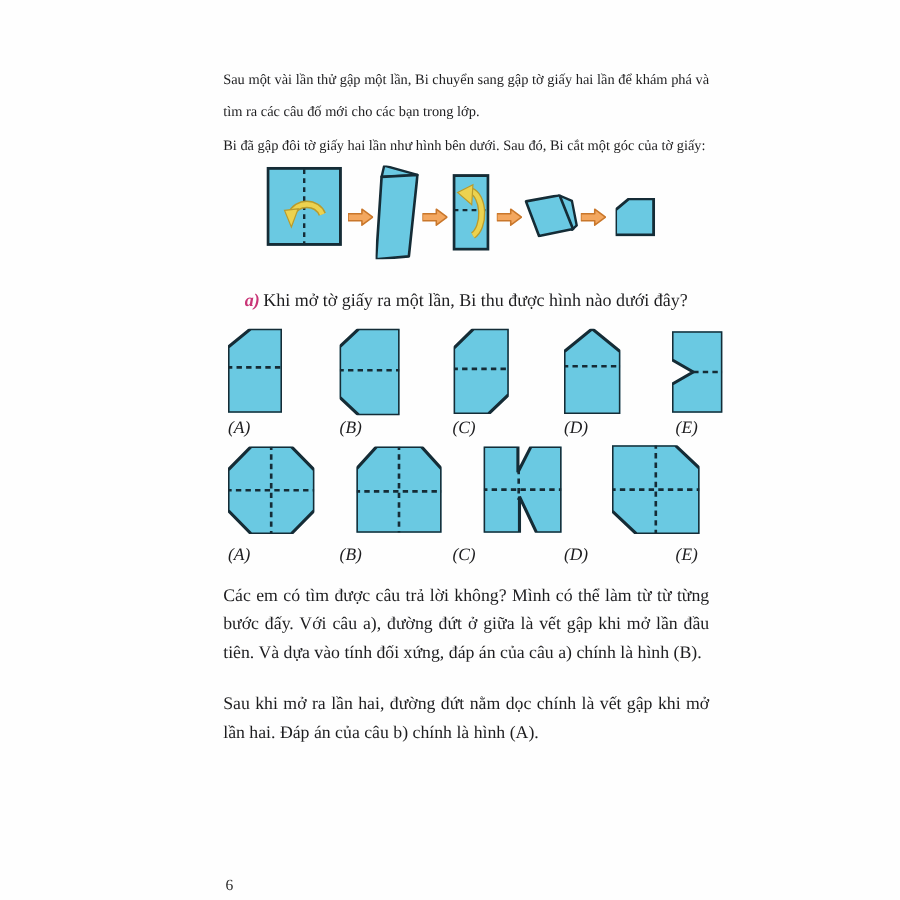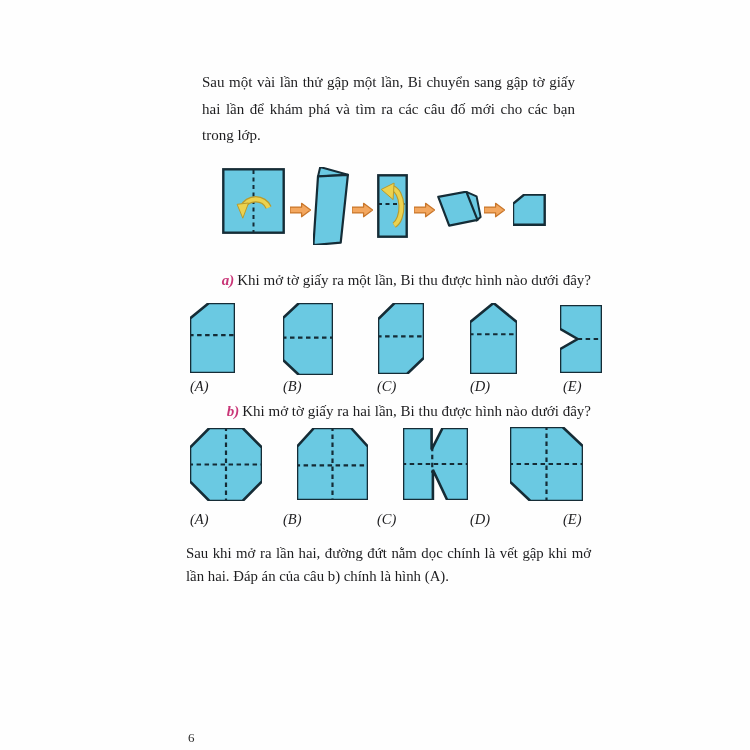--- a/index.html
+++ b/index.html
@@ -2,42 +2,43 @@
 <html><head>
 <meta charset="utf-8">
 <style>
   html,body{margin:0;padding:0;}
   body{
     width:750px;height:750px;background:#ffffff;position:relative;
     font-family:"Liberation Serif","DejaVu Serif",serif;color:#1d1d1f;
   }
   .page{position:absolute;inset:0;overflow:hidden;background:#fefefe;}
   .content{position:absolute;left:186px;top:53px;width:405px;}
-  p.body-text{margin:16px;text-align:justify;font-size:15px;line-height:26.5px;}
+  p.body-text{margin:0;text-align:justify;font-size:12px;line-height:26.5px;}
   p.intro2{margin-top:2px;}
   .diagram{position:relative;height:101px;margin-top:1px;}
   .diagram .step{position:absolute;}
-  p.question{margin:1px 0 0 0;font-size:15px;line-height:26px;text-align:right;}
+  p.question{margin:1px 0 0 0;font-size:15px;line-height:26px;text-align:center;}
   .qletter{color:#c93577;font-style:italic;font-weight:bold;padding-right:3px;}
   .options{position:relative;}
   .options-a{height:104px;}
   .options-b{height:106px;}
   .opt-shape{position:absolute;}
   .opt-label{position:absolute;font-style:italic;font-size:14.5px;line-height:18px;}
   .explain{margin-top:12px;}
   .explain p{font-size:14.8px;line-height:23.5px;margin:0;text-align:justify;}
   .explain p + p{margin-top:20px;}
   .page-number{position:absolute;left:188px;top:730px;font-size:13px;color:#2a2a2a;}
 </style>
 </head>
 <body>
 
 <div class="page">
   <div class="content">
     <p class="body-text">Sau một vài lần thử gập một lần, Bi chuyển sang gập tờ giấy hai lần để khám phá và tìm ra các câu đố mới cho các bạn trong lớp.</p>
+    <p class="body-text intro2">Bi đã gập đôi tờ giấy hai lần như hình bên dưới. Sau đó, Bi cắt một góc của tờ giấy:</p>
 
     <div class="diagram" id="fold-diagram">
         <div class="step" style="left: 36px; top: 3px;"><svg viewBox="0 0 63 66" width="63" height="66">
             <rect x="1.3" y="1.3" width="60.4" height="63.4" fill="#6ac9e2" stroke="#152c36" stroke-width="2.4"></rect>
             <line x1="31.5" y1="2" x2="31.5" y2="64" stroke="#152c36" stroke-width="2" stroke-dasharray="4 3.5"></line>
             <path d="M 46.6,39.6 A 13.9,13.2 0 0 0 20.8,39.6" fill="none" stroke="#b99b2d" stroke-width="6.5"></path>
             <path d="M 46.6,39.6 A 13.9,13.2 0 0 0 20.8,39.6" fill="none" stroke="#ecd24f" stroke-width="4"></path>
             <polygon points="15.1,36.3 26.5,35.0 20.8,50.2" fill="#ecd24f" stroke="#b99b2d" stroke-width="1"></polygon>
           </svg></div>
         <div class="step" style="left: 104px; top: 37px;"><svg viewBox="0 0 21 16" width="21" height="16">
@@ -131,23 +132,20 @@
               <line x1="17.64" y1="34" x2="42.84" y2="34" stroke="#152c36" stroke-width="2.2" stroke-dasharray="4.5 3.5"></line>
             </g>
           </svg></div>
         <div class="opt-label" style="left: 4px; top: 84px;">(A)</div>
         <div class="opt-label" style="left: 97px; top: 84px;">(B)</div>
         <div class="opt-label" style="left: 191px; top: 84px;">(C)</div>
         <div class="opt-label" style="left: 284px; top: 84px;">(D)</div>
         <div class="opt-label" style="left: 377px; top: 84px;">(E)</div>
       </div>
 
-    <p class="question">
-      <span class="qletter">b)</span><span>Khi mở tờ giấy ra hai lần, Bi thu được hình nào dưới đây?</span>
-    </p>
     <div class="options options-b" id="options-b">
         <div class="opt-shape" style="left: 4px; top: 4px;"><svg viewBox="0 0 72 73" width="72" height="73">
             <defs>
               <clipPath id="clip6">
                 <polygon points="19.4,0.0 52.6,0.0 72.0,19.7 72.0,53.3 52.6,73.0 19.4,73.0 0.0,53.3 0.0,19.7"></polygon>
               </clipPath>
             </defs>
             <polygon points="19.4,0.0 52.6,0.0 72.0,19.7 72.0,53.3 52.6,73.0 19.4,73.0 0.0,53.3 0.0,19.7" fill="#6ac9e2" stroke="#152c36" stroke-width="2.6" stroke-linejoin="miter"></polygon>
             <g clip-path="url(#clip6)">
               <line x1="-1.44" y1="36.5" x2="73.44" y2="36.5" stroke="#152c36" stroke-width="2.2" stroke-dasharray="4.5 3.5"></line>
@@ -191,18 +189,19 @@
             </g>
           </svg></div>
         <div class="opt-label" style="left: 4px; top: 86px;">(A)</div>
         <div class="opt-label" style="left: 97px; top: 86px;">(B)</div>
         <div class="opt-label" style="left: 191px; top: 86px;">(C)</div>
         <div class="opt-label" style="left: 284px; top: 86px;">(D)</div>
         <div class="opt-label" style="left: 377px; top: 86px;">(E)</div>
       </div>
 
     <div class="explain">
+      <p>Các em có tìm được câu trả lời không? Mình có thể làm từ từ từng bước đấy. Với câu a), đường đứt ở giữa là vết gập khi mở lần đầu tiên. Và dựa vào tính đối xứng, đáp án của câu a) chính là hình (B).</p>
       <p>Sau khi mở ra lần hai, đường đứt nằm dọc chính là vết gập khi mở lần hai. Đáp án của câu b) chính là hình (A).</p>
     </div>
   </div>
 
   <div class="page-number">6</div>
 </div>
 
 </body></html>

